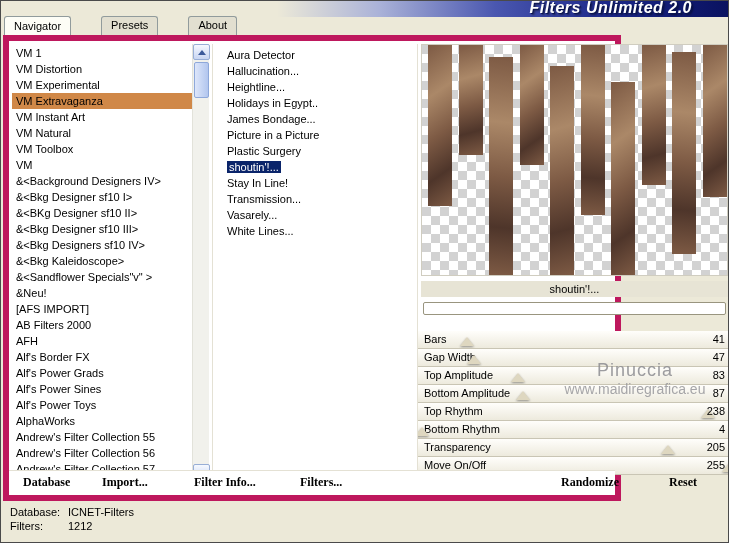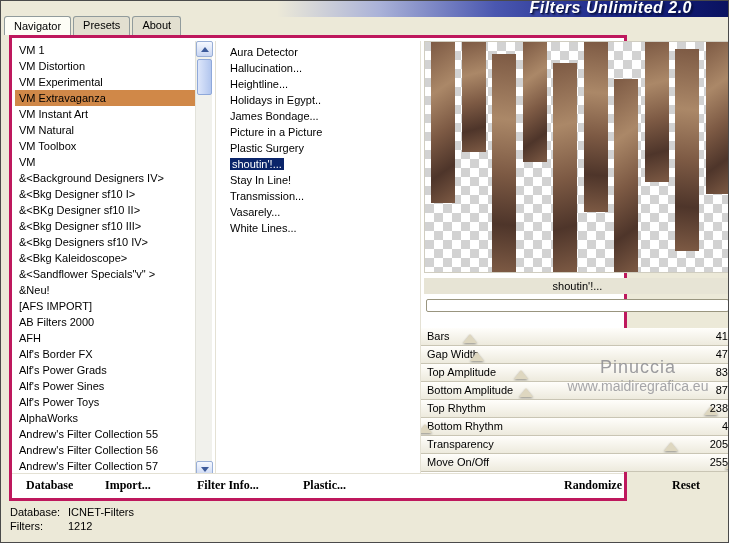--- a/index.html
+++ b/index.html
@@ -11,29 +11,29 @@
 
   
   .titlebar { position:absolute; left:0; top:0; width:100%; height:16px;
       background:linear-gradient(to right,#ece9d8 0%,#ece9d8 38%,#aab2d8 52%,#4a57b0 68%,#1a2688 84%,#0a1260 100%); }
   .win-title { position:absolute; right:36px; top:-2px;
       font-weight:bold; font-style:italic; font-size:16px; color:#ffffff;
       letter-spacing:.5px;
       text-shadow:1px 1px 0 #0a1550, 2px 2px 2px rgba(0,0,0,.45); }
 
   
-  .tabs { position:absolute; left:3px; top:15px; height:19px; display:flex; align-items:center; }
+  .tabs { position:absolute; left:3px; top:15px; height:19px; display:flex; align-items:center;gap:28px; }
   .tab { height:19px; line-height:16px; padding:0 9px; font-size:11px;
       background:#e2dfd0; border:1px solid #919b9c; border-bottom:none;
       border-radius:3px 3px 0 0; margin-right:2px; position:relative; top:0; cursor:default; }
   .tab.active { background:#fdfdf6; height:19px; line-height:19px; z-index:3; }
 
   
-  .content { position:absolute; left:8px; top:34px; width:618px; height:466px;
-      background:#ffffff; border:3px solid #be185d; }
+  .content { position:absolute; left:2px; top:34px; width:618px; height:466px;
+      background:#ffffff; border:6px solid #be185d; }
 
   .col-left { position:absolute; left:3px; top:3px; width:197px; height:436px; }
   .list { font-size:11px; color:#000; overflow:hidden; }
   #cat-list { position:absolute; left:0; top:1px; right:17px; bottom:0; }
   .row { height:16px; line-height:16px; padding-left:4px; white-space:nowrap; }
   .sel-cat { background:var(--sel-cat,#d08848); }
   #filter-list { position:absolute; left:0; top:3px; right:0; bottom:0; }
   #filter-list .row { padding-left:14px; }
   .hl { background:var(--sel-filter,#0a246a); color:#fff; padding:0 2px; }
 
@@ -235,21 +235,21 @@
       <div class="watermark">
         <div class="wm1">Pinuccia</div>
         <div class="wm2">www.maidiregrafica.eu</div>
       </div>
     </div>
 
     <div class="toolbar">
       <span class="tb tb-database">Database</span>
       <span class="tb tb-import">Import...</span>
       <span class="tb tb-filterinfo">Filter Info...</span>
-      <span class="tb tb-editor">Plastic...</span>
+      <span class="tb tb-editor">Filters...</span>
       <span class="tb tb-randomize">Randomize</span>
       <span class="tb tb-reset">Reset</span>
     </div>
 
   </div>
 
   <div class="statusbar">
     <div class="st-line st1">
       <span class="st-label">Database:</span><span>ICNET-Filters</span>
     </div>

